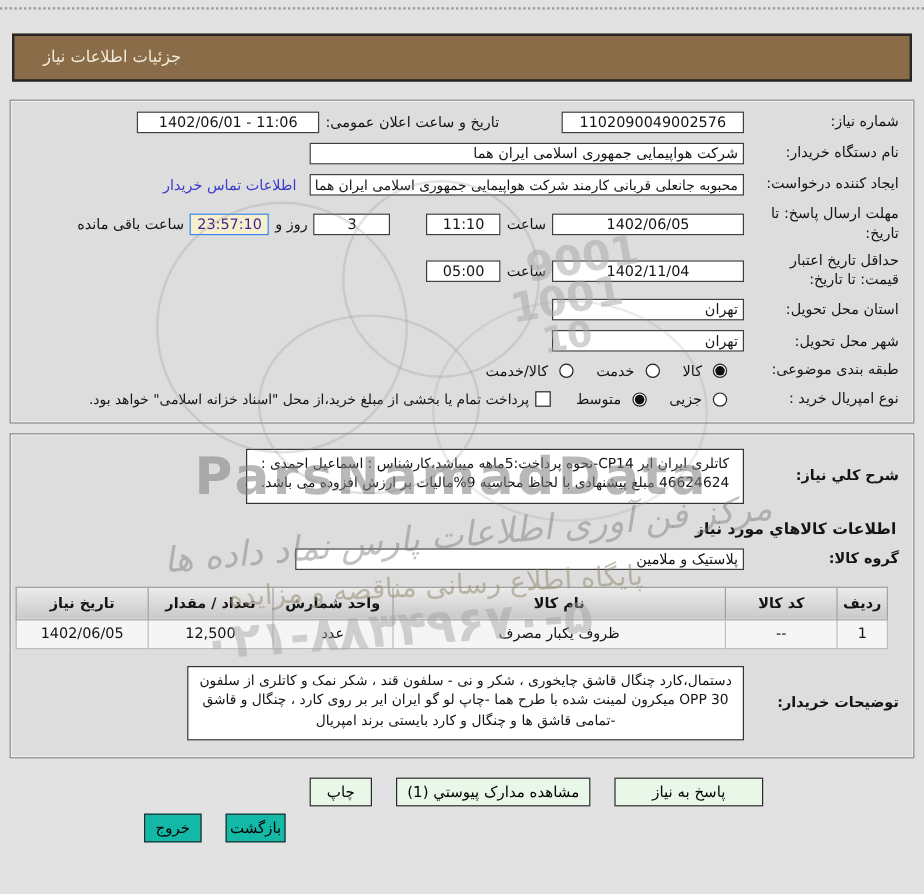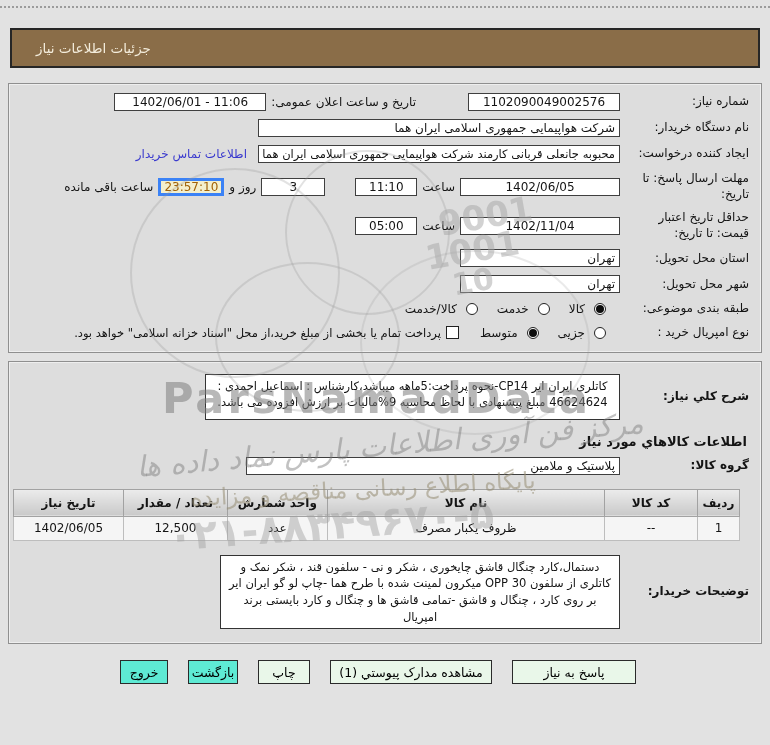--- a/index.html
+++ b/index.html
@@ -29,53 +29,53 @@
     background:#fff; border:1px solid #3f3f3f; height:18px;
     display:flex; align-items:center; padding:0 4px; overflow:hidden;
     white-space:nowrap; font-size:12px;
   }
   .center { justify-content:center; }
   .rt { justify-content:flex-start; } 
   .sm { font-size:11.5px; }
   .gap20 { width:20px; flex:none; }
   .gap45 { width:42px; flex:none; }
 
-  .countdown { background:#f4efcd; border:3px solid #3b82f6; color:#a16207; }
+  .countdown { background:#f4efcd; border:1px solid #3b82f6; color:#4c1d95; }
 
   .link { color:#3a3ace; cursor:pointer; margin-right:6px; white-space:nowrap; }
 
   .radio { width:12px; height:12px; border:1px solid #222; border-radius:50%;
            background:#fff; flex:none; position:relative; margin-right:14px; }
   .radio.sel::after { content:""; position:absolute; inset:1px; background:#0d0d0d; border-radius:50%; }
   .radio + span { margin-right:4px; }
   .chk { width:13px; height:13px; border:1px solid #222; background:#fff; flex:none; margin-right:16px; }
 
   .bigbox {
     background:#fff; border:1px solid #333; width:415px; min-height:46px;
     font-size:11.5px; line-height:1.45; text-align:center; padding:3px 6px;
   }
-  .notesbox { width:400px; min-height:62px; text-align:center; }
+  .notesbox { width:464px; min-height:62px; text-align:center; }
 
   .sec-head { font-weight:bold; font-size:13px; padding:10px 14px 4px; }
 
   table.goods { border-collapse:collapse; margin:10px 21px 0; width:727px; }
   table.goods th {
     background:linear-gradient(#ececec,#c9c9c9); border:1px solid #a2a2a2;
     height:27px; font-size:12px; font-weight:bold; padding:0 4px;
   }
   table.goods td {
     background:#f5f5f5; border:1px solid #bdbdbd; height:24px;
     text-align:center; font-size:12px; padding:0 4px;
   }
 
   .btn-row { display:flex; gap:20px; margin:16px 134px 0 0; position:relative; z-index:7; }
   .btn { height:24px; border:1px solid #2a2a2a; font-family:inherit; font-size:12.5px;
          display:flex; align-items:center; justify-content:center; padding:0 8px; cursor:pointer; }
   .green { background:#e9f7e9; }
-  .pink  { background:#5eead4; }
+  .pink  { background:#14b8a6;margin-top:30px; }
   .w-reply{ width:124px; } .w-docs{ width:162px; } .w-print{ width:52px; }
   .w-back{ width:50px; } .w-exit{ width:48px; }
 
   
   .wm { position:absolute; inset:0; pointer-events:none; z-index:6; overflow:hidden; }
   .wm * { position:absolute; }
   .wm-circle { border:2px solid rgba(150,150,150,.28); border-radius:50%; }
   .wm-brand { top:373px; left:162px; font-size:43px; font-weight:bold; direction:ltr;
               color:rgba(125,125,125,.55); letter-spacing:3px; }
   .wm-callig { top:428px; left:110px; width:560px; text-align:center; font-size:29px;

